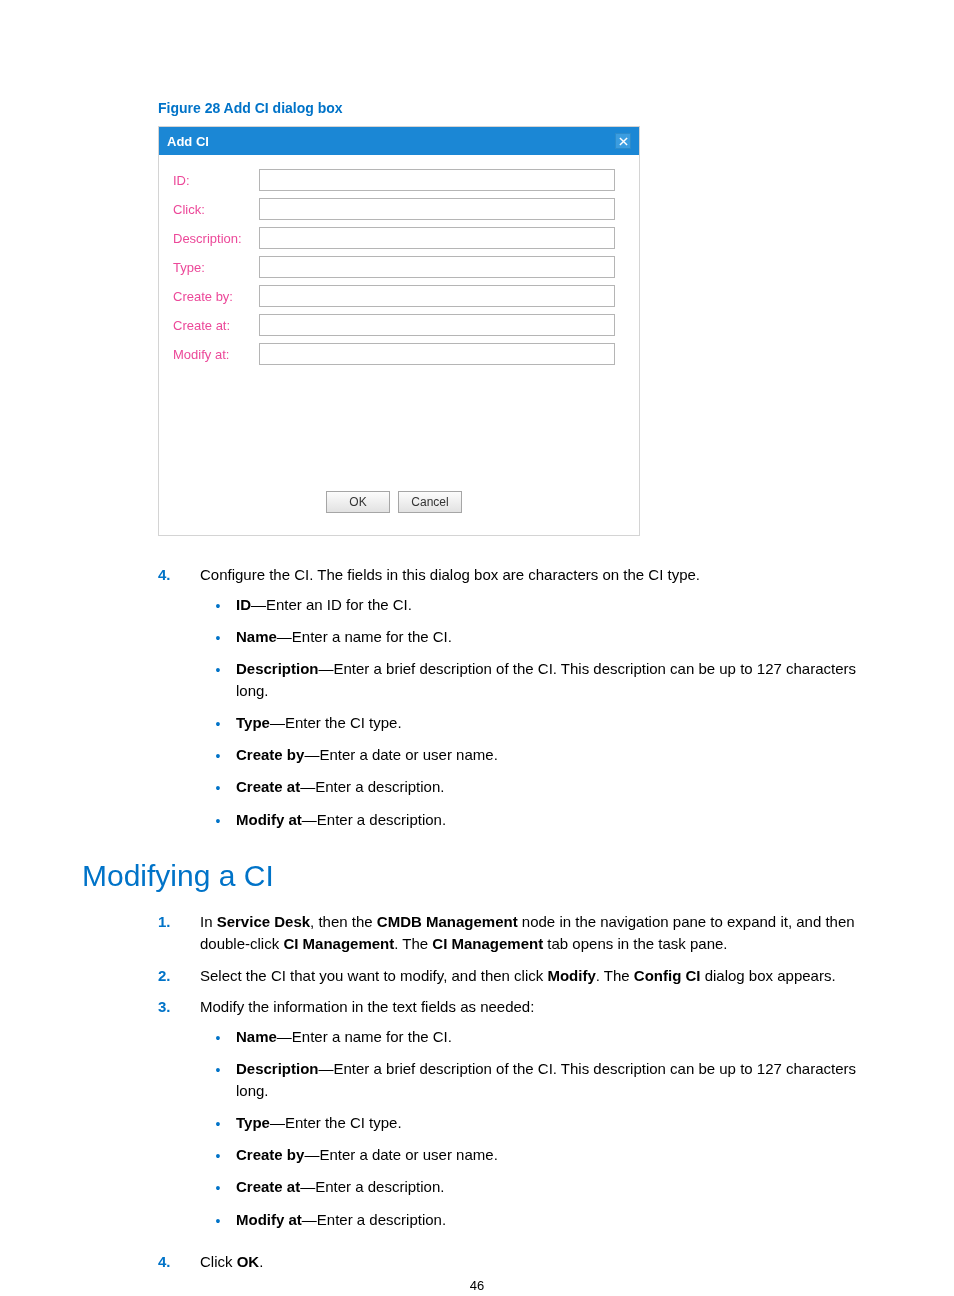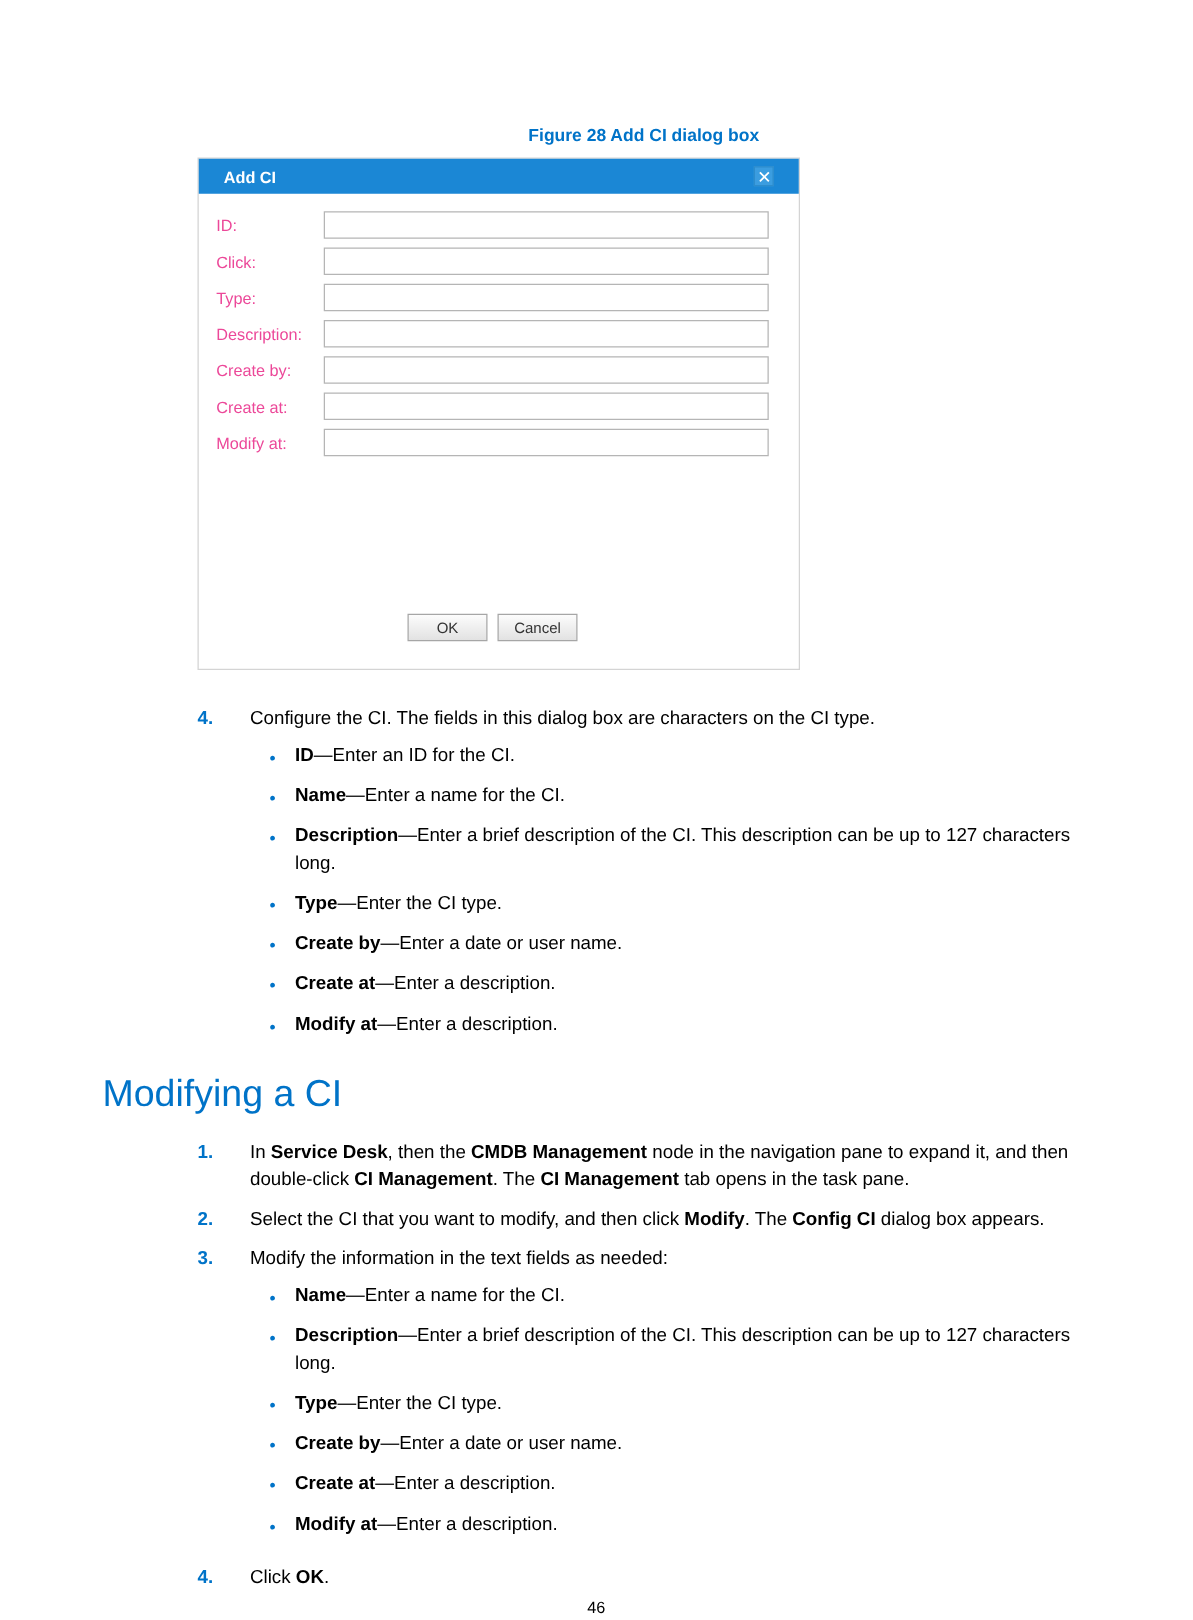--- a/index.html
+++ b/index.html
@@ -17,35 +17,34 @@
     margin: 0 auto;
     padding: 100px 82px 40px 82px;
     position: relative;
   }
   .figure-caption {
     color: #0073c8;
     font-weight: bold;
     font-size: 14px;
     margin-bottom: 10px;
     margin-left: 76px;
-    text-align: center;
   }
   .dialog-wrap {
     margin-left: 76px;
     margin-bottom: 28px;
   }
   .dialog {
     width: 482px;
     border: 1px solid #d4d4d4;
     background: #ffffff;
   }
   .dialog-titlebar {
     background: #1b87d5;
     color: #ffffff;
-    padding: 6px 20px;
+    padding: 6px 8px;
     display: flex;
     align-items: center;
     justify-content: space-between;
     font-size: 13px;
     font-weight: bold;
   }
   .dialog-close {
     width: 16px;
     height: 16px;
     background: #3b9de0;
@@ -165,25 +164,25 @@
       <div class="dialog-body">
         <div class="form-row">
           <div class="form-label">ID:</div>
           <input class="form-input" type="text" style="">
         </div>
         <div class="form-row">
           <div class="form-label">Click:</div>
           <input class="form-input" type="text" style="">
         </div>
         <div class="form-row">
+          <div class="form-label">Description:</div>
+          <input class="form-input" type="text" style="">
+        </div>
+        <div class="form-row">
           <div class="form-label">Type:</div>
-          <input class="form-input" type="text" style="">
-        </div>
-        <div class="form-row">
-          <div class="form-label">Description:</div>
           <input class="form-input" type="text" style="">
         </div>
         <div class="form-row">
           <div class="form-label">Create by:</div>
           <input class="form-input" type="text" style="">
         </div>
         <div class="form-row">
           <div class="form-label">Create at:</div>
           <input class="form-input" type="text" style="">
         </div>

